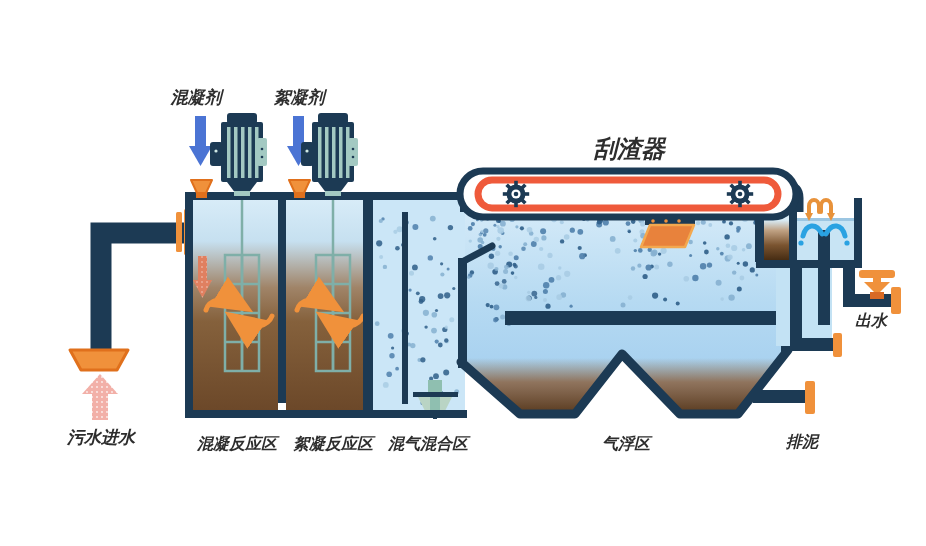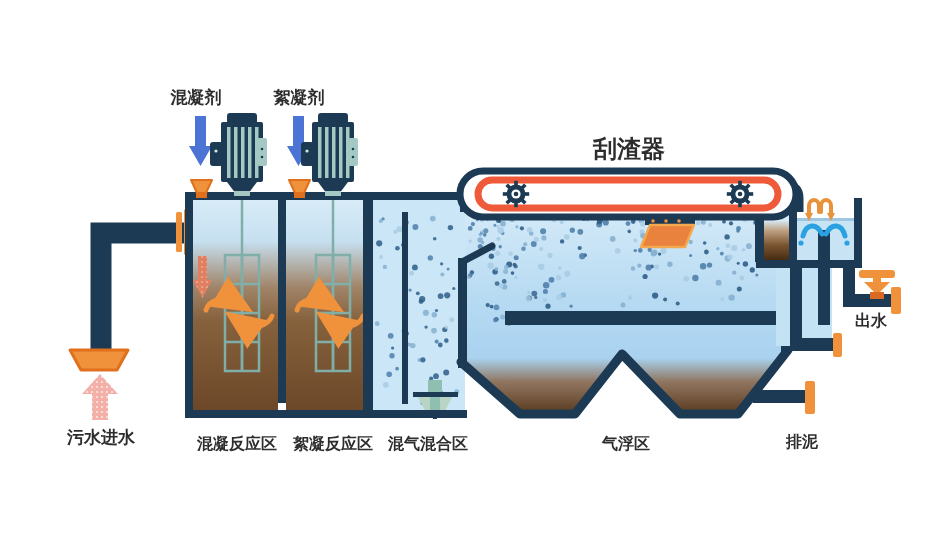--- a/index.html
+++ b/index.html
@@ -1,17 +1,17 @@
 <!DOCTYPE html>
 <html><head>
 <meta charset="utf-8">
 <style>
   html,body{margin:0;padding:0;background:#fff;}
   #stage{position:relative;width:926px;height:546px;background:#ffffff;overflow:hidden;
-         font-family:"DejaVu Sans",sans-serif;}
+         font-family:"DejaVu Sans",sans-serif;font-style:italic;}
   svg{display:block;}
   text{font-family:"DejaVu Sans",sans-serif;fill:#2d2d2d;font-weight:700;}
   .lbl{font-size:16px;}
   .lbl-md{font-size:17px;}
   .lbl-lg{font-size:24px;}
 </style>
 </head>
 <body>
 
 <div id="stage">

